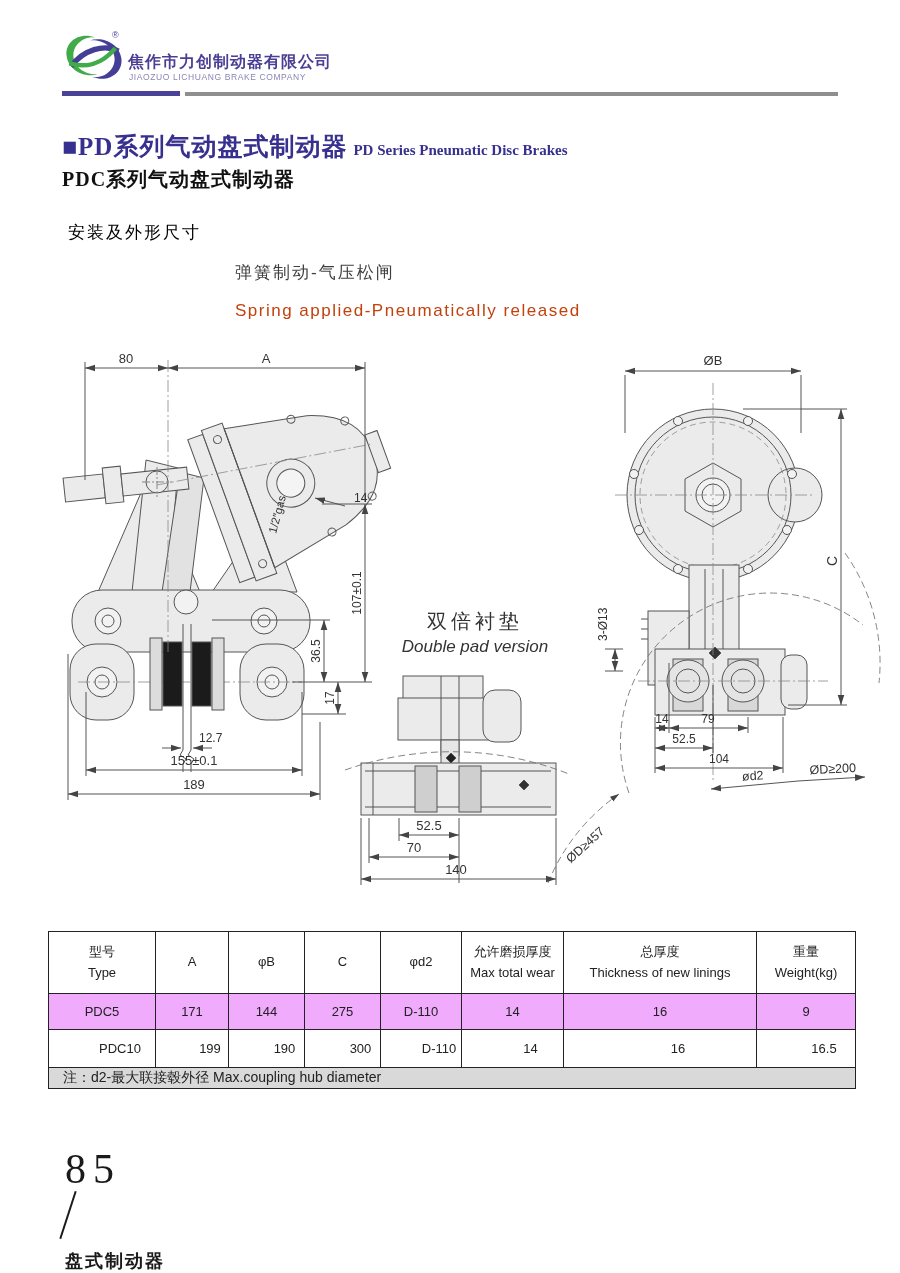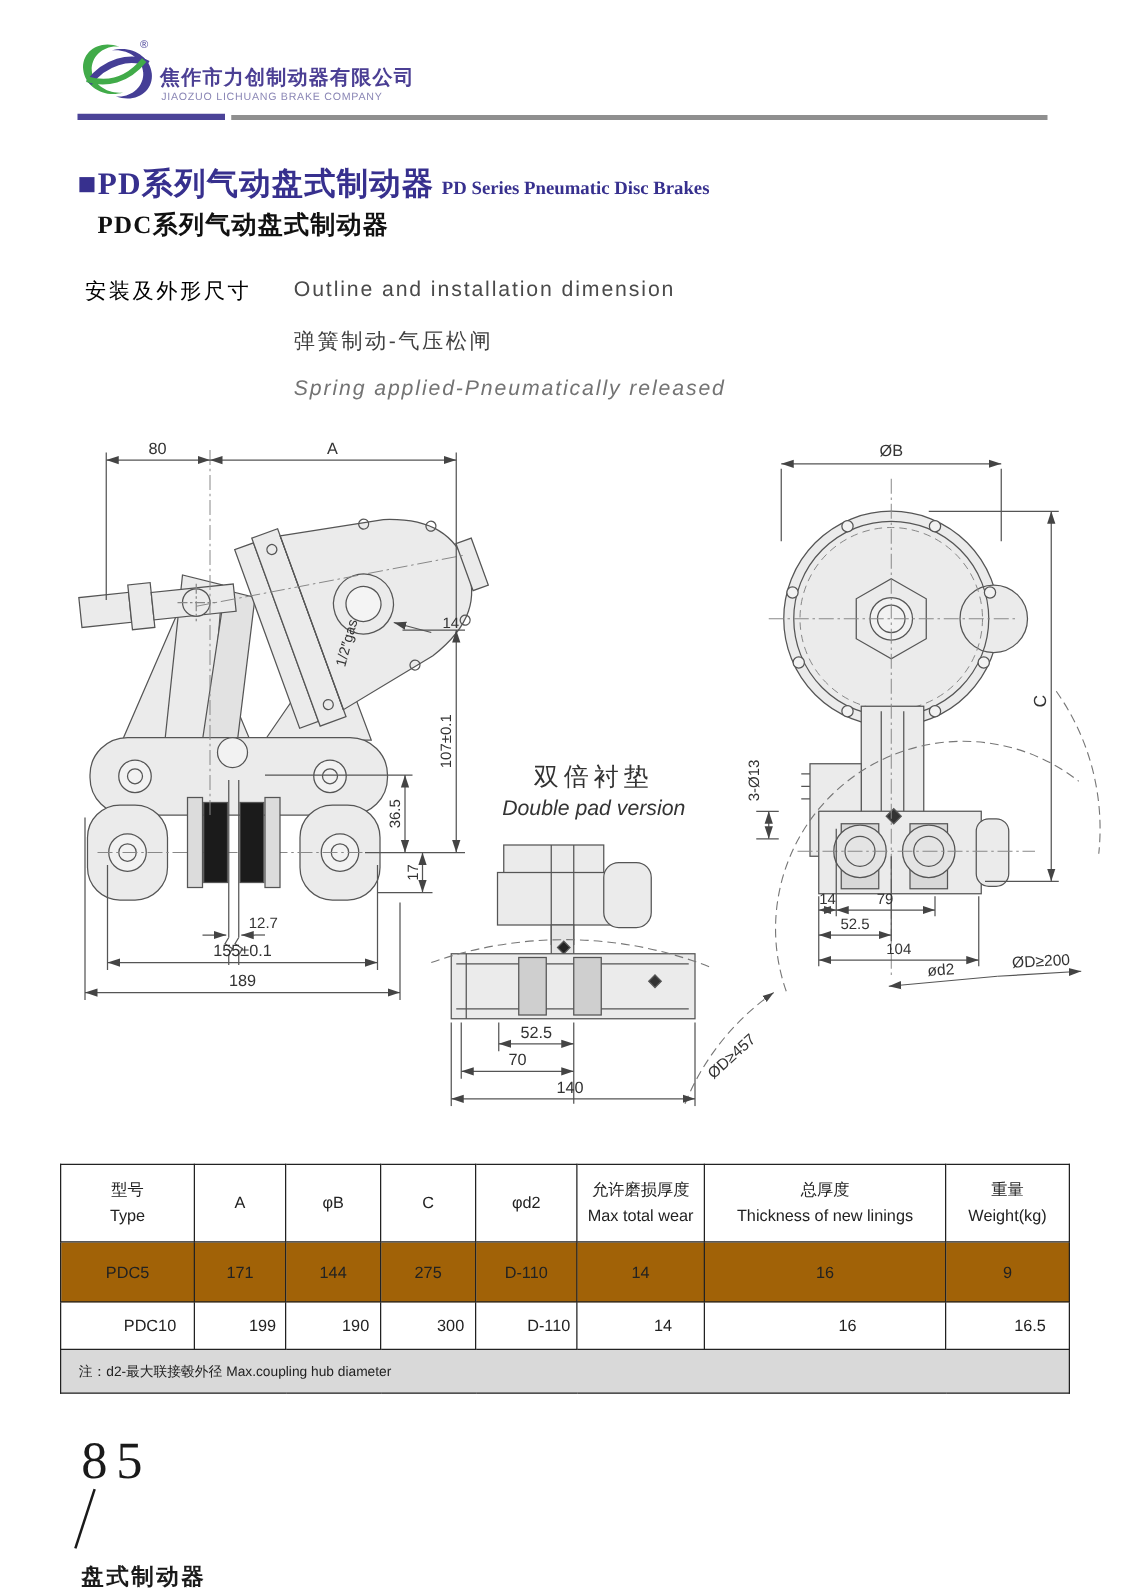--- a/index.html
+++ b/index.html
@@ -17,45 +17,45 @@
   .rule-purple { position:absolute; left:62px; top:91px; width:118px; height:5px; background:#4b4398; }
   .rule-gray   { position:absolute; left:185px; top:92px; width:653px; height:4px; background:#8f8f8f; }
 
   
   .title-row { position:absolute; left:62px; top:130px; white-space:nowrap; }
   .title-cn  { font-family:"Liberation Serif","DejaVu Serif",serif; font-weight:bold;
                font-size:25px; color:#37308e; letter-spacing:1px; }
   .title-en  { font-family:"Liberation Serif","DejaVu Serif",serif; font-weight:bold;
                font-size:15px; color:#37308e; margin-left:6px; }
   .subtitle-cn { position:absolute; left:62px; top:166px; font-family:"Liberation Serif","DejaVu Serif",serif;
-               font-weight:bold; font-size:20px; color:#111; letter-spacing:1px;margin-left:16px; }
+               font-weight:bold; font-size:20px; color:#111; letter-spacing:1px; }
 
   
   .intro-cn1 { position:absolute; left:68px;  top:221px; font-size:17px; color:#000000; letter-spacing:2px; }
   .intro-en1 { position:absolute; left:235px; top:222px; font-size:17px; color:#4a4a4a; letter-spacing:1.5px; }
   .intro-cn2 { position:absolute; left:235px; top:261px; font-size:17px; color:#3f3f3f; letter-spacing:2px; }
-  .intro-en2 { position:absolute; left:235px; top:301px; font-size:17px; color:#737373; letter-spacing:1.5px;font-style:italic; }
+  .intro-en2 { position:absolute; left:235px; top:301px; font-size:17px; color:#c2410c; letter-spacing:1.5px; }
 
   
   .drawing { position:absolute; }
   svg text { font-family:"Liberation Sans","DejaVu Sans",sans-serif; fill:#333; }
 
   
   .tbl-title { position:absolute; left:48px; top:895px; font-size:17px; color:#1c1c1c; white-space:nowrap; }
   .tbl-title .t-cn { letter-spacing:1.5px; font-weight:500; }
   .tbl-title .t-en { letter-spacing:1px; margin-left:8px; }
   table.spec { position:absolute; left:48px; top:931px; width:807px; border-collapse:collapse;
                table-layout:fixed; }
   table.spec td { border:1px solid #222; text-align:center; vertical-align:middle;
                   font-size:13px; color:#222; }
   table.spec .hdr td { height:62px; background:#fff; line-height:1.6; }
-  table.spec .r1 td { height:48px; background:#a16207; }
+  table.spec .r1 td { height:36px; background:#f0abfc; }
   table.spec .r2 td { height:38px; background:#ffffff;padding-left:36px; }
-  table.spec .note td { height:35px; background:#d9d9d9; text-align:left; padding-left:14px;
-                        font-size:11px; }
+  table.spec .note td { height:21px; background:#d9d9d9; text-align:left; padding-left:14px;
+                        font-size:14px; }
 
   
   .footer { position:absolute; left:65px; top:1148px; display:flex; align-items:flex-start;flex-direction:column; }
   .pg-num { font-family:"Liberation Serif","DejaVu Serif",serif; font-size:42px; color:#1a1a1a;
             letter-spacing:7px; line-height:1; }
   .pg-slash { width:2px; height:50px; background:#1a1a1a; transform:rotate(18deg);
               margin:0 10px 0 2px; }
   .pg-txt { padding-top:12px; }
   .pg-cn { font-size:18px; font-weight:bold; color:#1a1a1a; letter-spacing:2px; line-height:1.1; }
   .pg-en { font-size:8px; color:#555; letter-spacing:0.5px; }
@@ -78,21 +78,20 @@
   <div class="co-en">JIAOZUO LICHUANG BRAKE COMPANY</div>
   <div class="rule-purple"></div>
   <div class="rule-gray"></div>
 
   <div class="title-row">
     <span class="title-cn">■PD系列气动盘式制动器</span><span class="title-en">PD Series Pneumatic Disc Brakes</span>
   </div>
   <div class="subtitle-cn">PDC系列气动盘式制动器</div>
 
   <div class="intro-cn1">安装及外形尺寸</div>
-  <div class="intro-en1">Outline and installation dimension</div>
   <div class="intro-cn2">弹簧制动-气压松闸</div>
   <div class="intro-en2">Spring applied-Pneumatically released</div>
 
   <div class="drawing" style="left:62px; top:352px;">
     <svg width="330" height="452" viewBox="0 0 330 452">
       <defs>
         <marker id="ar1" markerWidth="11" markerHeight="8" refX="10" refY="4" orient="auto-start-reverse">
           <path d="M0,0.7 L10,4 L0,7.3 Z" fill="#444"></path>
         </marker>
       </defs>

